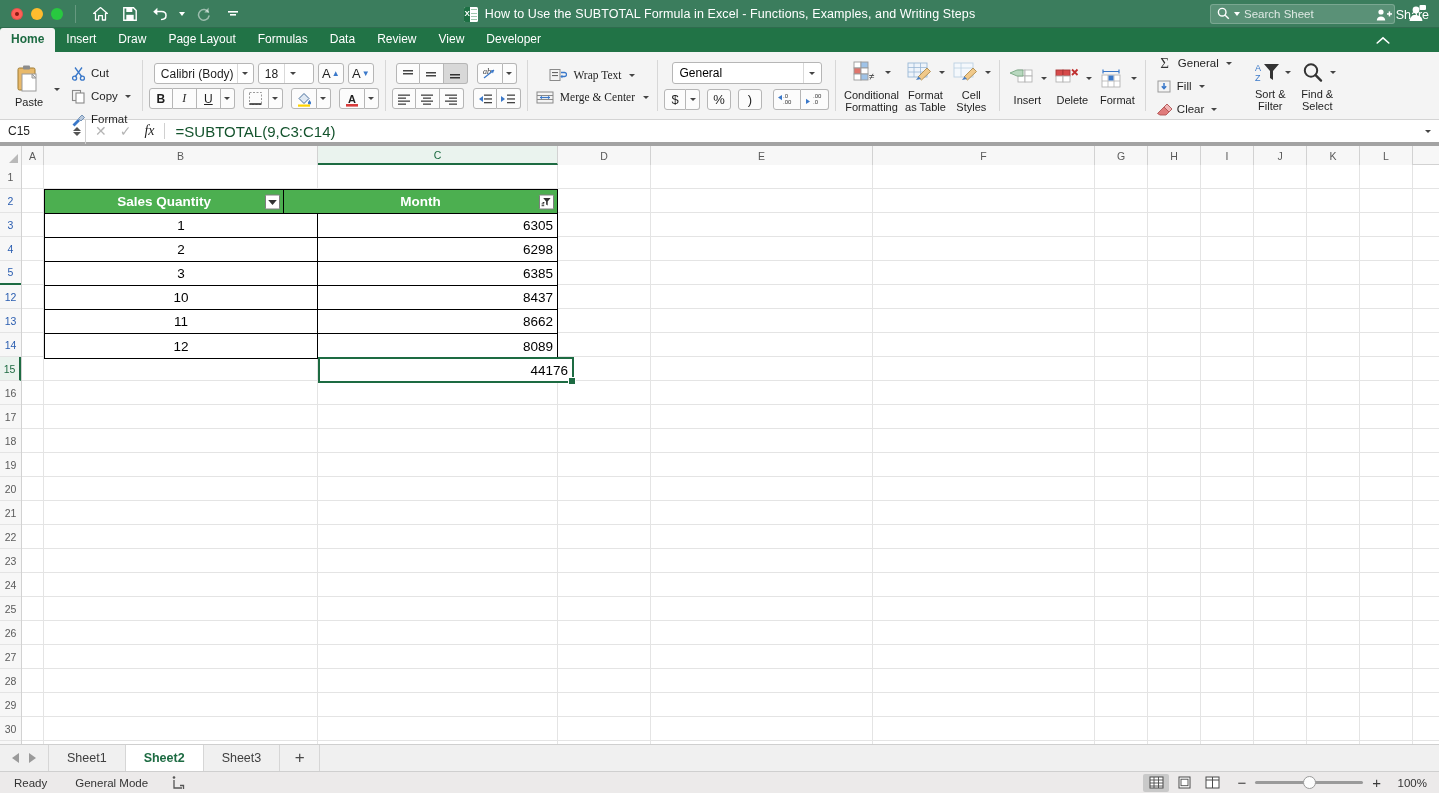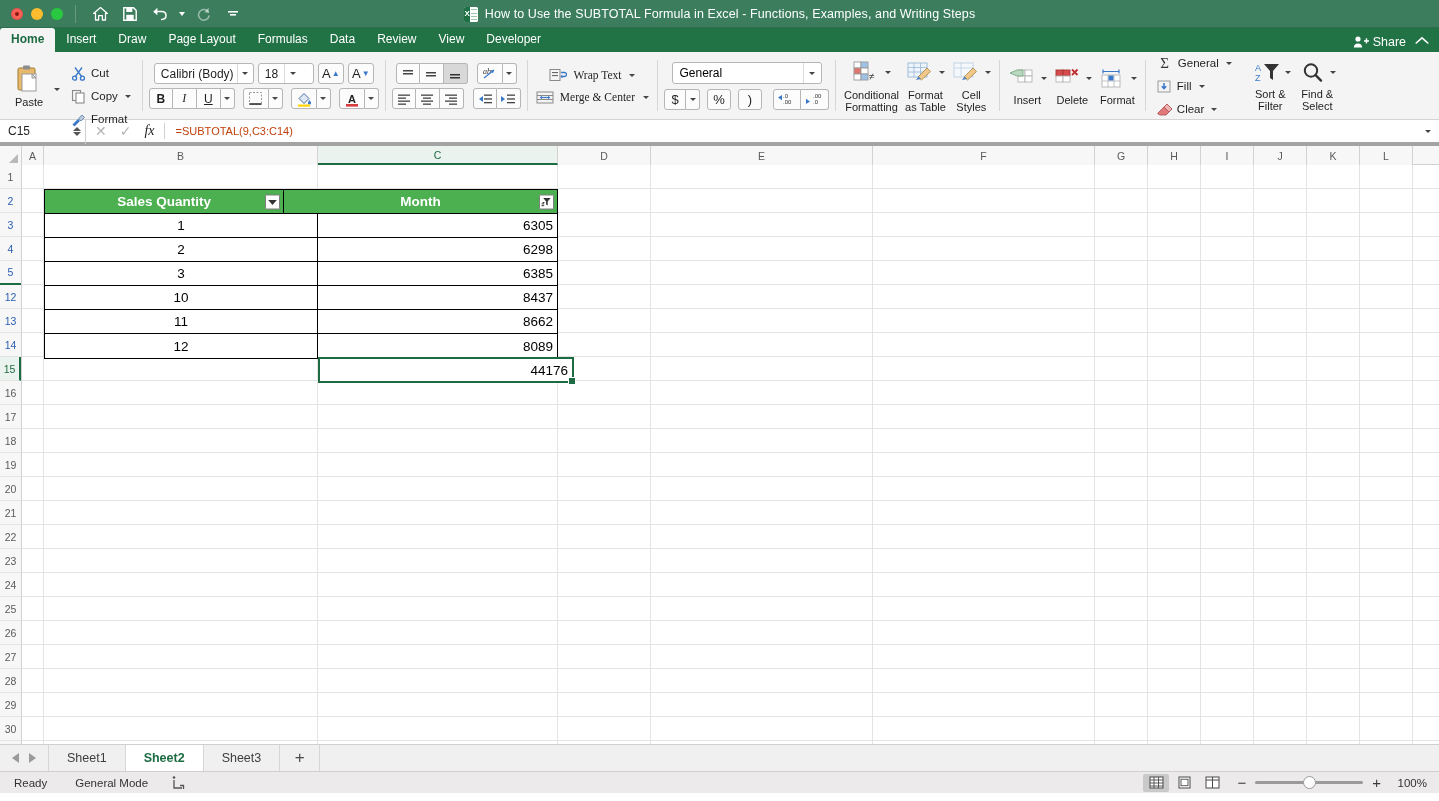--- a/index.html
+++ b/index.html
@@ -56,21 +56,21 @@
 
   
   .ribbon-tabs {
     height: 24px; background: #217346; display: flex; align-items: flex-end; position: relative;
   }
   .rtab {
     font-size: 12px; color: #fff; padding: 3px 11px 4px; cursor: pointer;
     line-height: 17px; white-space: nowrap;
   }
   .rtab.active { background: #f4f4f4; color: #1d6b42; font-weight: 600; border-radius: 3px 3px 0 0; }
-  .tabs-right { margin-left: auto; display: flex; align-items: flex-end; gap: 9px; padding: 0 10px 3px 0; }
+  .tabs-right { margin-left: auto; display: flex; align-items: flex-start; gap: 9px; padding: 0 10px 3px 0; flex-direction: column; }
   .share-btn { display:flex; align-items:center; gap:4px; color:#fff; font-size:12.5px; cursor:pointer; }
   .chev-up { cursor: pointer; }
 
   
   .ribbon {
     height: 68px; background: #f4f4f4; display: flex; align-items: stretch;
     border-bottom: 1px solid #d4d4d4; position: relative;
   }
   .rgroup { display: flex; align-items: center; padding: 0 7px; height: 68px; }
   .rsep { width: 1px; background: #d7d7d7; margin: 8px 0; flex: 0 0 1px; }
@@ -140,21 +140,21 @@
   }
   .namebox .nb-val { font-size: 12px; color:#1f1f1f; }
   .spinner { display:flex; flex-direction:column; gap:1px; cursor:pointer;}
   .sp-up { width:0;height:0;border-left:4px solid transparent;border-right:4px solid transparent;border-bottom:4px solid #555;}
   .sp-dn { width:0;height:0;border-left:4px solid transparent;border-right:4px solid transparent;border-top:4px solid #555;}
   .fb-actions { display:flex; align-items:center; gap:13px; padding: 0 9px; }
   .fb-x { color:#b4b4b4; font-size:14px; cursor:pointer; }
   .fb-chk { color:#b4b4b4; font-size:14px; cursor:pointer; }
   .fb-fx { color:#1f1f1f; font-size:14px; font-style:italic; font-family:"Liberation Serif", serif; cursor:pointer;}
   .fb-div { width:1px; height:16px; background:#d0d0d0; }
-  .fb-input { flex:1; font-size:11px; color:#c2410c; padding-left:11px; cursor:text;}
+  .fb-input { flex:1; font-size:15px; color:#14532d; padding-left:11px; cursor:text;}
   .fb-caret { width:22px; display:flex; align-items:center; justify-content:center; cursor:pointer;}
 
   
   .grid-wrap { position: relative; height: 598px; background:#fff; overflow:hidden; }
   .colhead { display:flex; height:19px; background:#f7f7f7; border-bottom:1px solid #d2d2d2; }
   .corner { width: 22px; height:19px; border-right:1px solid #d2d2d2; position:relative; background:#f7f7f7; cursor:pointer;}
   .corner::after { content:""; position:absolute; right:3px; bottom:2px; width:0;height:0;
                    border-left:9px solid transparent; border-bottom:9px solid #b9b9b9;}
   .ch {
     height:19px; border-right:1px solid #d2d2d2; display:flex; align-items:center; justify-content:center;
@@ -287,20 +287,37 @@
         </svg>
     </div>
   </div>
   <div class="title-center">
     <span class="xl-badge">
       <span class="xl-left"></span>
         <span class="xl-x">X</span>
         <span class="xl-grid"></span>
     </span>
     <span class="title-text">How to Use the SUBTOTAL Formula in Excel - Functions, Examples, and Writing Steps</span>
+  </div>
+  <div class="title-right">
+    <div class="search-box">
+      <svg width="13" height="13" viewBox="0 0 13 13">
+          <circle cx="5.2" cy="5.2" r="3.8" fill="none" stroke="#fff" stroke-width="1.4"></circle>
+          <line x1="8.2" y1="8.2" x2="11.8" y2="11.8" stroke="#fff" stroke-width="1.4"></line>
+        </svg>
+      <span class="caret-d"></span>
+      <span class="sph">Search Sheet</span>
+    </div>
+    <div class="person-icon">
+      <svg width="20" height="19" viewBox="0 0 20 19">
+          <circle cx="9" cy="6" r="3.4" fill="#fff"></circle>
+          <path d="M2.6 17c0-3.6 2.9-5.7 6.4-5.7s6.4 2.1 6.4 5.7z" fill="#fff"></path>
+          <rect x="12.5" y="1" width="6.5" height="5" rx="1" fill="#fff"></rect>
+        </svg>
+    </div>
   </div>
 </div>
 
 <div class="ribbon-tabs">
   <div class="rtab active">Home</div>
   <div class="rtab">Insert</div>
   <div class="rtab">Draw</div>
   <div class="rtab">Page Layout</div>
   <div class="rtab">Formulas</div>
   <div class="rtab">Data</div>

